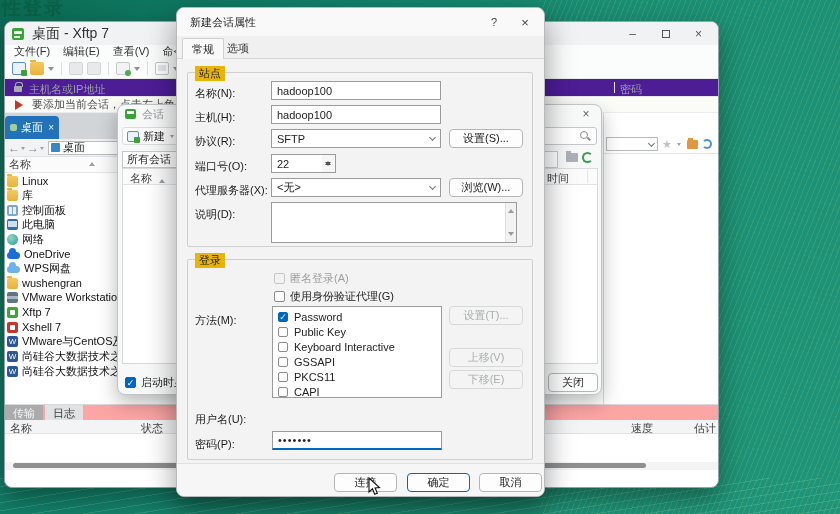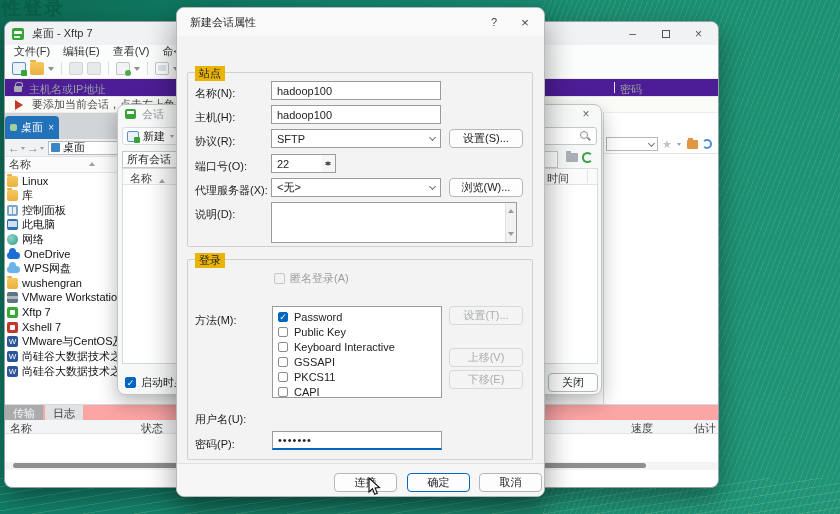--- a/index.html
+++ b/index.html
@@ -19,21 +19,21 @@
 
 .win{position:absolute;border-radius:8px;box-shadow:0 10px 26px rgba(0,0,0,.38);overflow:hidden}
 #mainwin{left:4px;top:21px;width:715px;height:467px;background:#fff;border:1px solid #98a0a5}
 #sesswin{left:117px;top:104px;width:485px;height:291px;background:#f7f8f8;border:1px solid #bfc4c7;box-shadow:0 8px 20px rgba(0,0,0,.28)}
 #dialog{left:176px;top:7px;width:369px;height:490px;background:#f3f3f3;border:1px solid #b7babc;box-shadow:0 12px 30px rgba(0,0,0,.4)}
 
 .titlebar{position:absolute;left:0;top:0;right:0;height:23px;background:#f0f2f3;display:flex;align-items:center}
 .app-ico{width:12px;height:12px;border-radius:2px;background:#3aa338;margin:0 8px 0 7px;position:relative}
 .app-ico::before{content:"";position:absolute;left:2px;top:3px;width:8px;height:3px;background:#fff;border-radius:1px}
 .app-ico::after{content:"";position:absolute;left:2px;top:8px;width:6px;height:2px;background:#d8efd5}
-.wt{font-size:11px;color:#333}
+.wt{font-size:14px;color:#333}
 .ctrls{position:absolute;right:3px;top:0;height:23px;display:flex}
 .cbtn{width:33px;height:23px;display:flex;align-items:center;justify-content:center;color:#555;font-size:12px}
 .maxbox{width:8px;height:8px;border:1px solid #555}
 .menubar{position:absolute;left:0;top:23px;right:0;height:13px;background:#fbfcfc;display:flex;align-items:center;padding-left:9px;gap:13px}
 .menubar span{color:#333}
 .toolbar{position:absolute;left:0;top:36px;right:0;height:20px;background:#fbfcfc;display:flex;align-items:center;padding-left:7px;gap:4px}
 .tico{width:14px;height:13px;border-radius:2px;position:relative}
 .tico.new{border:1px solid #5b8fc4;background:#eaf2fb}
 .tico.new::after{content:"";position:absolute;right:-2px;bottom:-2px;width:6px;height:6px;background:#3aa338;border-radius:1px}
 .tico.fold{background:linear-gradient(#f6c75d,#eab23f);border-radius:2px}
@@ -372,20 +372,24 @@
       <div class="btn s-close">关闭</div>
     </div>
   </div>
 
   <div id="dialog" class="win">
     <div class="d-title">
       <span class="t">新建会话属性</span>
       <span class="d-help">?</span>
       <span class="d-x">×</span>
     </div>
+    <div class="d-tabs">
+      <div class="d-tab act">常规</div>
+      <div class="d-tab idle">选项</div>
+    </div>
 
     <div class="grp" style="top:64px;height:175px"></div>
     <span class="grp-lab" style="top:58px">站点</span>
     <span class="dlab" style="top:78px">名称(N):</span>
     <div class="dinp" style="top:73px">hadoop100</div>
     <span class="dlab" style="top:102px">主机(H):</span>
     <div class="dinp" style="top:97px">hadoop100</div>
     <span class="dlab" style="top:126px">协议(R):</span>
     <div class="dinp dsel" style="top:121px">
       <span>SFTP</span>
@@ -411,20 +415,24 @@
           <i class="dn"></i>
         </div>
     </div>
 
     <div class="grp" style="top:251px;height:201px"></div>
     <span class="grp-lab" style="top:245px">登录</span>
     <div class="chkrow" style="left:97px;top:263px;color:#9d9d9d">
       <span class="chk dis"></span>
       <span>匿名登录(A)</span>
     </div>
+    <div class="chkrow" style="left:97px;top:281px">
+      <span class="chk"></span>
+      <span>使用身份验证代理(G)</span>
+    </div>
     <span class="dlab" style="top:305px">方法(M):</span>
     <div class="mlist">
       <div class="mrow" style="top:3px">
           <span class="chk on">✓</span>
           <span>Password</span>
         </div>
       <div class="mrow" style="top:18px">
           <span class="chk"></span>
           <span>Public Key</span>
         </div>

